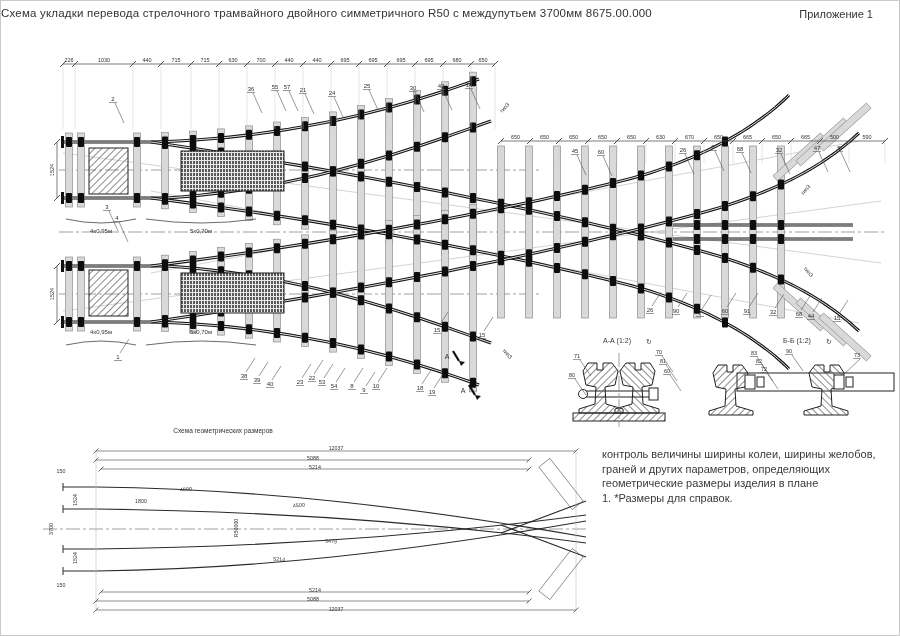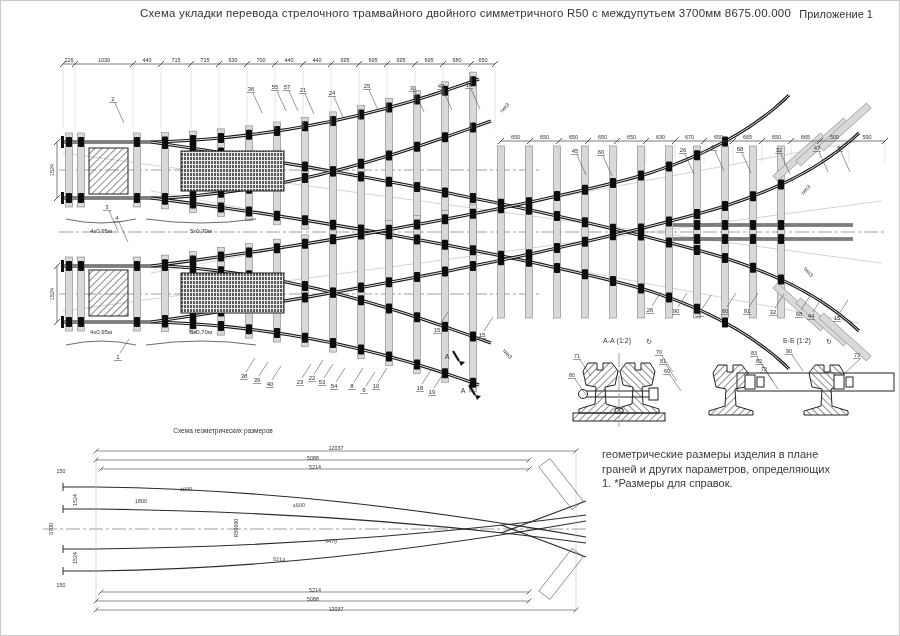--- a/index.html
+++ b/index.html
@@ -1,20 +1,20 @@
 <!DOCTYPE html>
 <html><head>
 <meta charset="utf-8">
 <style>
   html,body{margin:0;padding:0;background:#e8e8e8;}
   .page{position:relative;width:900px;height:636px;background:#ffffff;
         border:1px solid #c9c9c9;box-sizing:border-box;overflow:hidden;
         font-family:"Liberation Sans",sans-serif;color:#2e2e2e;}
   .titlebar{position:absolute;top:6px;left:0;width:900px;height:20px;}
-  .sheet-title{position:absolute;left:0;width:790px;text-align:right;
+  .sheet-title{position:absolute;left:0;width:790px;text-align:left;
         font-size:11.5px;letter-spacing:.2px;color:#333;}
   .appendix{position:absolute;right:28px;top:1px;font-size:11px;color:#333;}
   svg{position:absolute;top:0;left:0;}
   .notes{position:absolute;left:601px;top:446px;width:296px;font-size:11px;
         line-height:14.6px;color:#3a3a3a;}
   .notes .item{}
 </style>
 </head>
 <body>
 
@@ -642,17 +642,18 @@
         <text x="52" y="528" font-size="5.3" fill="#333" font-family="&quot;Liberation Sans&quot;,sans-serif" text-anchor="middle" transform="rotate(-90 52 528)">3700</text>
         <text x="60" y="472" font-size="5.3" fill="#333" font-family="&quot;Liberation Sans&quot;,sans-serif" text-anchor="middle">150</text>
         <text x="60" y="586" font-size="5.3" fill="#333" font-family="&quot;Liberation Sans&quot;,sans-serif" text-anchor="middle">150</text>
         <text x="314" y="591" font-size="5.3" fill="#333" font-family="&quot;Liberation Sans&quot;,sans-serif" text-anchor="middle">5214</text>
         <text x="312" y="600" font-size="5.3" fill="#333" font-family="&quot;Liberation Sans&quot;,sans-serif" text-anchor="middle">5088</text>
         <text x="335" y="610" font-size="5.3" fill="#333" font-family="&quot;Liberation Sans&quot;,sans-serif" text-anchor="middle">12037</text>
       </g>
     </svg>
 
   <div class="notes">
+    <div>контроль величины ширины колеи, ширины желобов,</div>
+    <div>граней и других параметров, определяющих</div>
     <div>геометрические размеры изделия в плане</div>
-    <div>граней и других параметров, определяющих</div>
     <div class="item">1. *Размеры для справок.</div>
   </div>
 </div>
 
 </body></html>

